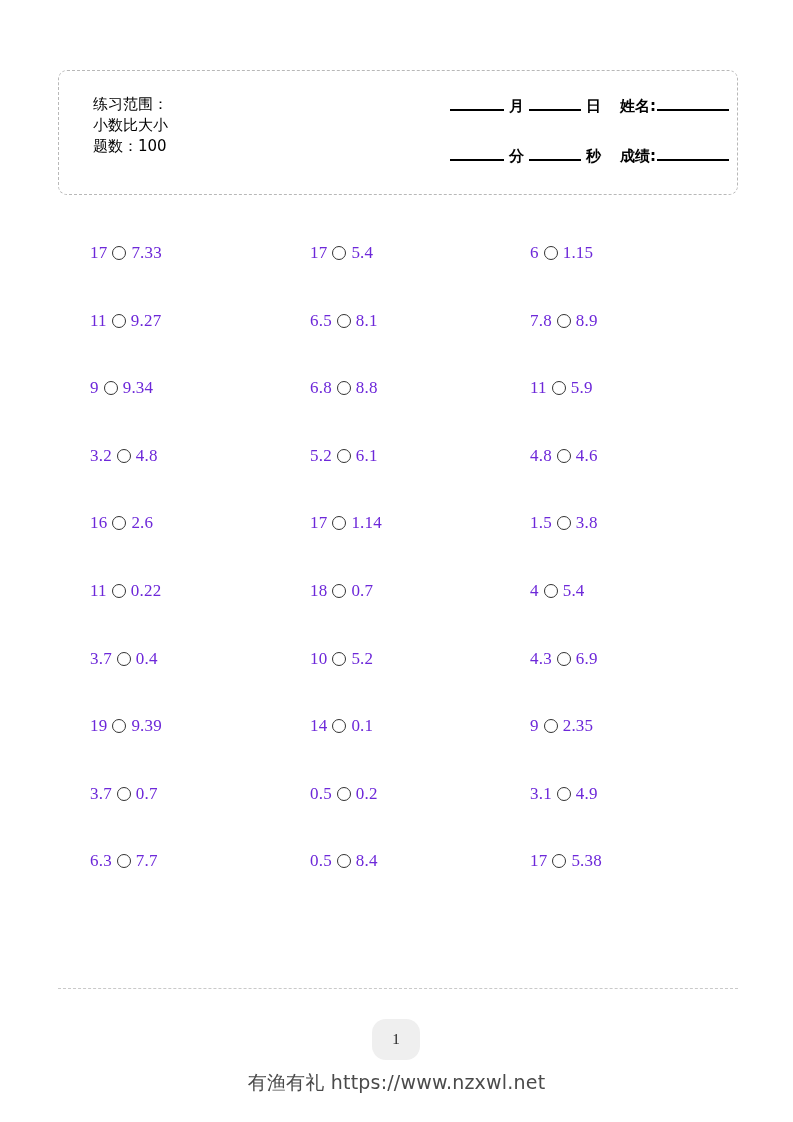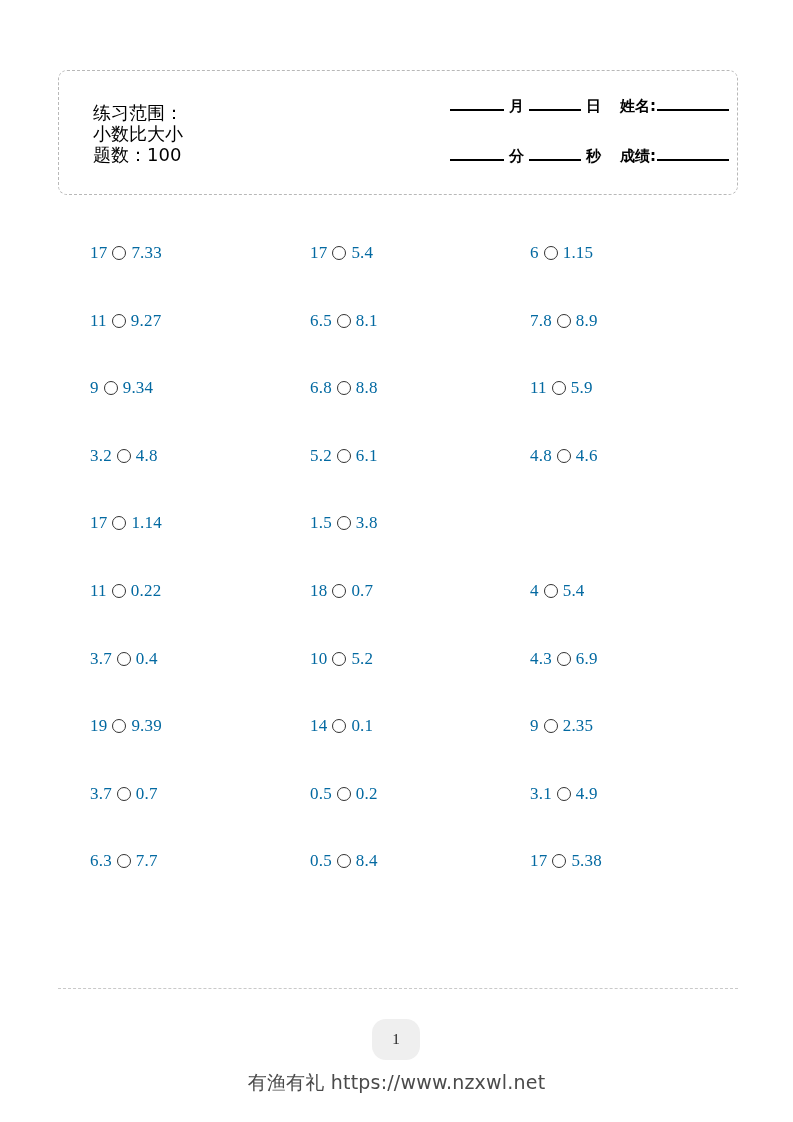--- a/index.html
+++ b/index.html
@@ -23,23 +23,23 @@
     width: 680px;
     height: 125px;
     box-sizing: border-box;
     border: 1.5px dashed #b8b8b8;
     border-radius: 9px;
   }
 
   .range-block {
     position: absolute;
     left: 34px;
-    top: 31px;
+    top: 23px;
     font-family: "DejaVu Sans", "Liberation Sans", sans-serif;
-    font-size: 18px;
+    font-size: 15px;
     line-height: 21px;
     color: #000000;
     white-space: nowrap;
   }
   .range-block div { white-space: nowrap; }
 
   .fields {
     position: absolute;
     left: 340px;
     top: 26px;
@@ -84,21 +84,21 @@
     display: flex;
     height: 67.6px;
   }
   .cell {
     width: 220px;
     display: flex;
     align-items: flex-start;
     white-space: nowrap;
     font-family: "Liberation Serif", "DejaVu Serif", serif;
     font-size: 17px;
-    color: #0369a1;
+    color: #6d28d9;
     letter-spacing: .2px;
   }
   .op { display: inline-block; }
   .circ {
     display: inline-block;
     width: 14px;
     height: 14px;
     border: 1.1px solid #333;
     border-radius: 50%;
     margin: 0 5px;
@@ -240,20 +240,25 @@
         <span class="op">6.1</span>
       </div>
       <div class="cell">
         <span class="op">4.8</span>
         <span class="circ"></span>
         <span class="op">4.6</span>
       </div>
     </div>
     <div class="prow">
       <div class="cell">
+        <span class="op">16</span>
+        <span class="circ"></span>
+        <span class="op">2.6</span>
+      </div>
+      <div class="cell">
         <span class="op">17</span>
         <span class="circ"></span>
         <span class="op">1.14</span>
       </div>
       <div class="cell">
         <span class="op">1.5</span>
         <span class="circ"></span>
         <span class="op">3.8</span>
       </div>
     </div>

